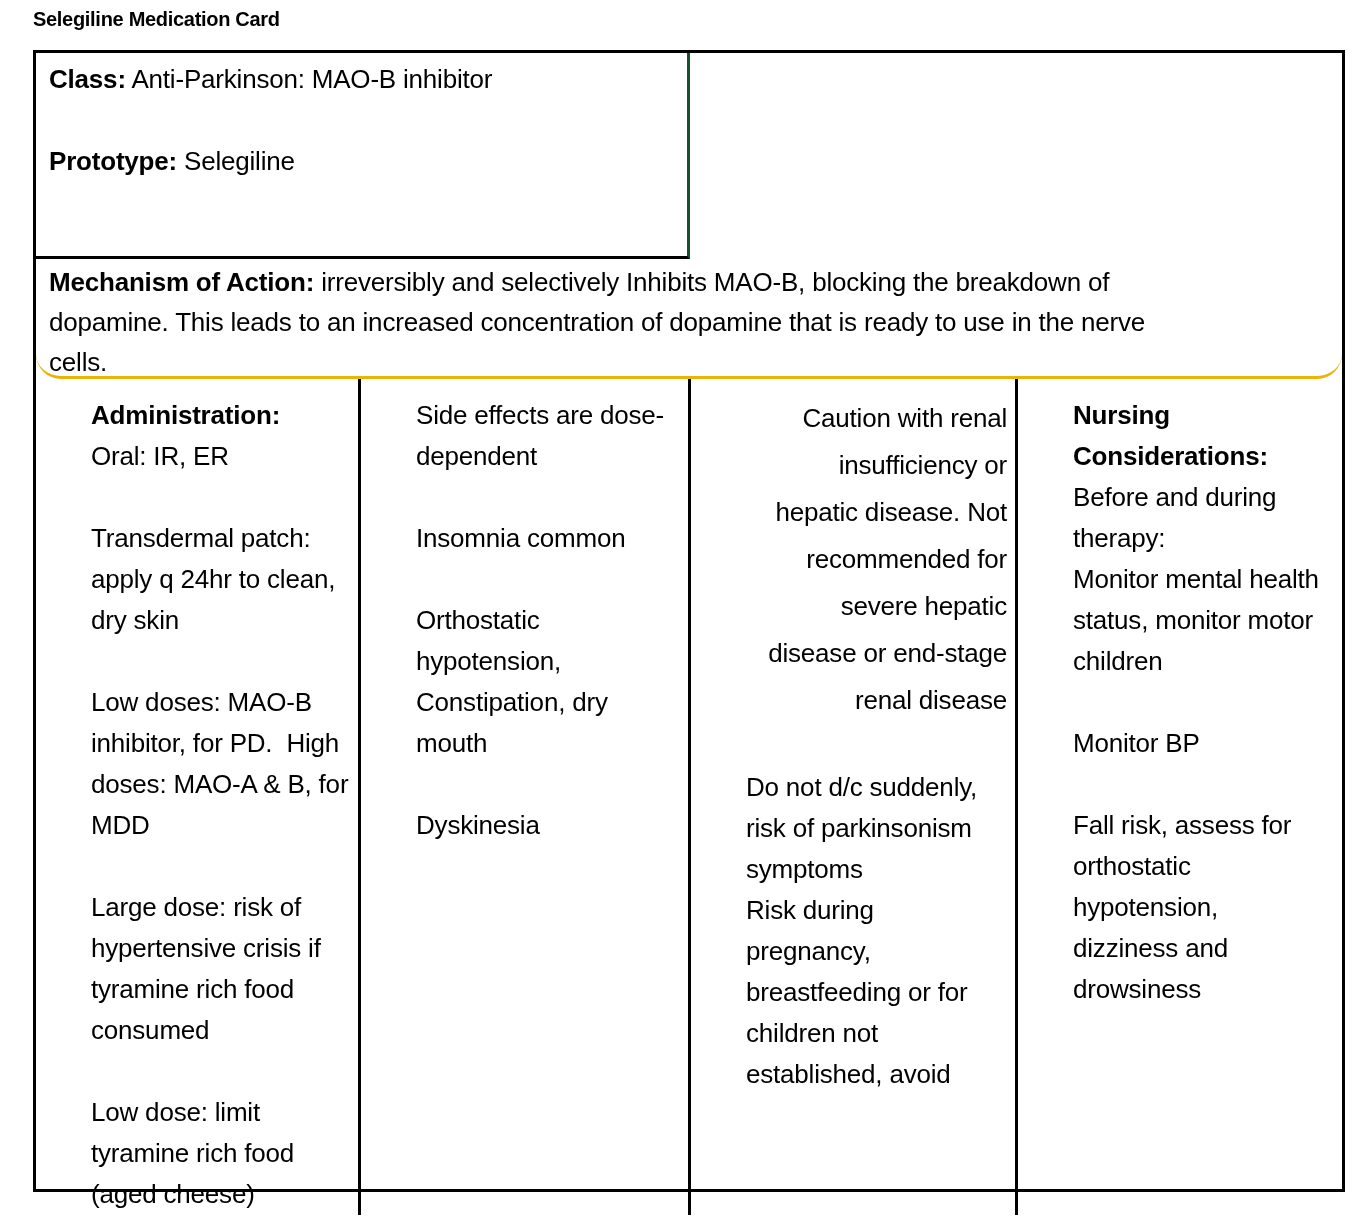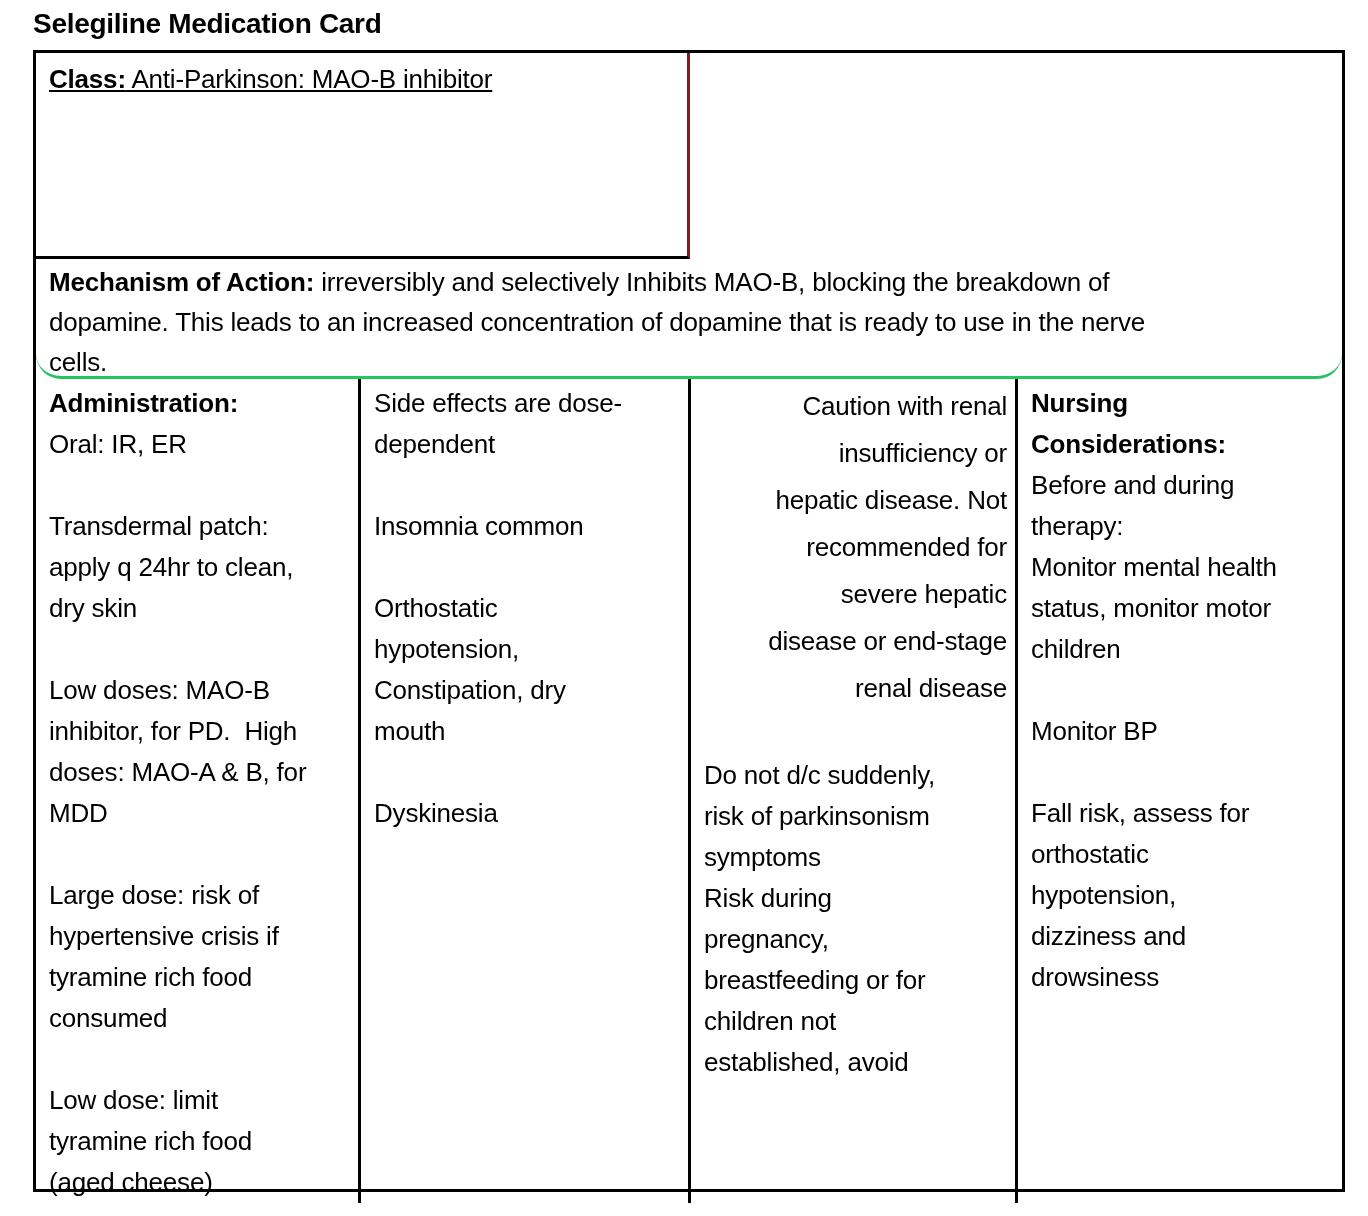--- a/index.html
+++ b/index.html
@@ -9,67 +9,68 @@
     height: 1216px;
     position: relative;
     font-family: "Liberation Sans", sans-serif;
     color: #000000;
     overflow: hidden;
   }
   .doc-title {
     position: absolute;
     left: 33px;
     top: 8px;
-    font-size: 28px;
+    font-size: 20px;
     font-weight: 700;
     letter-spacing: -0.3px;
     white-space: pre-wrap;
   }
   .card {
     position: absolute;
     left: 33px;
     top: 50px;
     width: 1312px;
     height: 1142px;
     border: 3px solid #000000;
     display: grid;
     grid-template-rows: 206px 120px 1fr;
     background: #ffffff;
   }
   .row1 { display: grid; grid-template-columns: 654px 1fr; }
   .row1 .cell { border-bottom: 3px solid #000000; }
-  .cell-r1c1 { border-right: 3px solid #7f1d1d; text-decoration: underline; }
-  .row2 { border-bottom: 3px solid #22c55e; overflow: hidden; border-radius: 25px; }
+  .cell-r1c1 { border-right: 3px solid #14532d; }
+  .row2 { border-bottom: 3px solid #eab308; overflow: hidden; border-radius: 25px; }
   .row3 { display: grid; grid-template-columns: 325px 330px 327px 1fr; }
   .row3 .col { border-right: 3px solid #000000; overflow: hidden; }
   .row3 .col:last-child { border-right: none; }
   .cell {
     padding: 6px 8px 0 13px;
     font-size: 26px;
     line-height: 41px;
     letter-spacing: -0.2px;
   }
   .row2.cell { padding-top: 3px; line-height: 40px; }
-  .row3 .cell { padding-top: 4px; }
+  .row3 .cell { padding-top: 16px; margin-left: 42px; }
   .para, .body, .hdr { white-space: pre-wrap; }
   .b, .hdr { font-weight: 700; }
   .proto { margin-top: 41px; }
   .body.loose { line-height: 47px; text-align: right; }
   .body.tight { margin-top: 43px; }
 </style>
 </head>
 <body>
 
 <h1 class="doc-title">Selegiline Medication Card</h1>
 
 <div class="card">
 
   <div class="row1">
     <div class="cell cell-r1c1">
       <p class="para"><span class="b">Class:</span><span> Anti-Parkinson: MAO-B inhibitor</span></p>
+      <p class="para proto"><span class="b">Prototype:</span><span> Selegiline</span></p>
     </div>
   </div>
 
   <div class="row2 cell">
     <p class="para"><span class="b">Mechanism of Action:</span><span> irreversibly and selectively Inhibits MAO-B, blocking the breakdown of
 dopamine. This leads to an increased concentration of dopamine that is ready to use in the nerve
 cells.</span></p>
   </div>
 
   <div class="row3">

